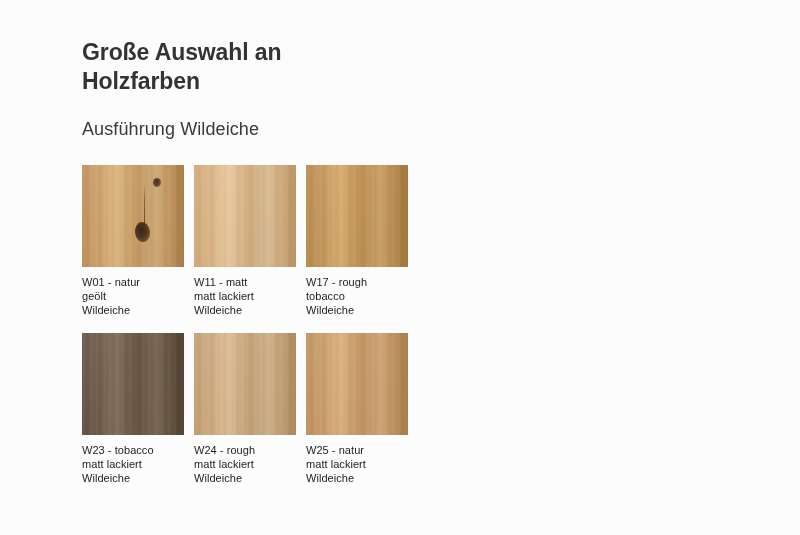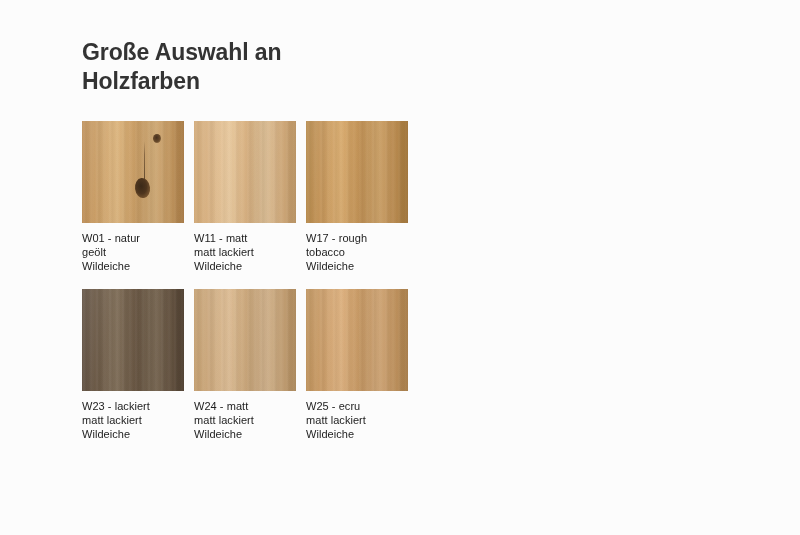--- a/index.html
+++ b/index.html
@@ -128,20 +128,21 @@
     white-space: nowrap;
   }
 </style>
 </head>
 <body style="background: rgb(252, 252, 252);">
 
 <div class="page">
 
   <h1 class="heading">Große Auswahl an Holzfarben</h1>
 
+  <div class="subtitle">Ausführung Wildeiche</div>
 
   <div class="swatch-grid">
 
     <div class="swatch-row">
 
       <div class="swatch-cell">
         <div class="swatch-chip" style="background: linear-gradient(90deg, rgb(185, 135, 76) 0%, rgb(207, 161, 102) 14%, rgb(220, 180, 124) 34%, rgb(207, 161, 102) 52%, rgb(220, 180, 124) 70%, rgb(207, 161, 102) 85%, rgb(185, 135, 76) 100%);">
           <div class="grain"></div>
           <div class="knot-crack"></div>
           <div class="knot-small"></div>
@@ -182,45 +183,45 @@
     </div>
 
     <div class="swatch-row">
 
       <div class="swatch-cell">
         <div class="swatch-chip" style="background: linear-gradient(90deg, rgb(87, 70, 54) 0%, rgb(107, 88, 68) 14%, rgb(124, 106, 84) 34%, rgb(107, 88, 68) 52%, rgb(124, 106, 84) 70%, rgb(107, 88, 68) 85%, rgb(87, 70, 54) 100%);">
           <div class="grain"></div>
           <div class="sheen"></div>
         </div>
         <div class="swatch-label">
-          <span>W23 - lackiert</span>
+          <span>W23 - tobacco</span>
           <span>matt lackiert</span>
           <span>Wildeiche</span>
         </div>
       </div>
 
       <div class="swatch-cell">
         <div class="swatch-chip" style="background: linear-gradient(90deg, rgb(191, 151, 101) 0%, rgb(208, 171, 125) 14%, rgb(220, 187, 146) 34%, rgb(208, 171, 125) 52%, rgb(220, 187, 146) 70%, rgb(208, 171, 125) 85%, rgb(191, 151, 101) 100%);">
           <div class="grain"></div>
           <div class="sheen"></div>
         </div>
         <div class="swatch-label">
-          <span>W24 - matt</span>
+          <span>W24 - rough</span>
           <span>matt lackiert</span>
           <span>Wildeiche</span>
         </div>
       </div>
 
       <div class="swatch-cell">
         <div class="swatch-chip" style="background: linear-gradient(90deg, rgb(185, 138, 80) 0%, rgb(205, 157, 102) 14%, rgb(220, 175, 124) 34%, rgb(205, 157, 102) 52%, rgb(220, 175, 124) 70%, rgb(205, 157, 102) 85%, rgb(185, 138, 80) 100%);">
           <div class="grain"></div>
           <div class="sheen"></div>
         </div>
         <div class="swatch-label">
-          <span>W25 - ecru</span>
+          <span>W25 - natur</span>
           <span>matt lackiert</span>
           <span>Wildeiche</span>
         </div>
       </div>
 
     </div>
 
   </div>
 </div>
 

